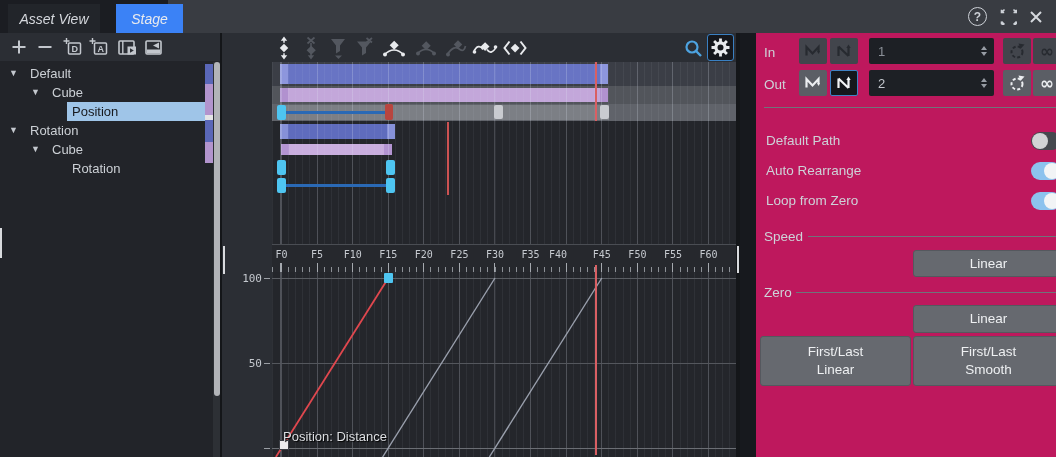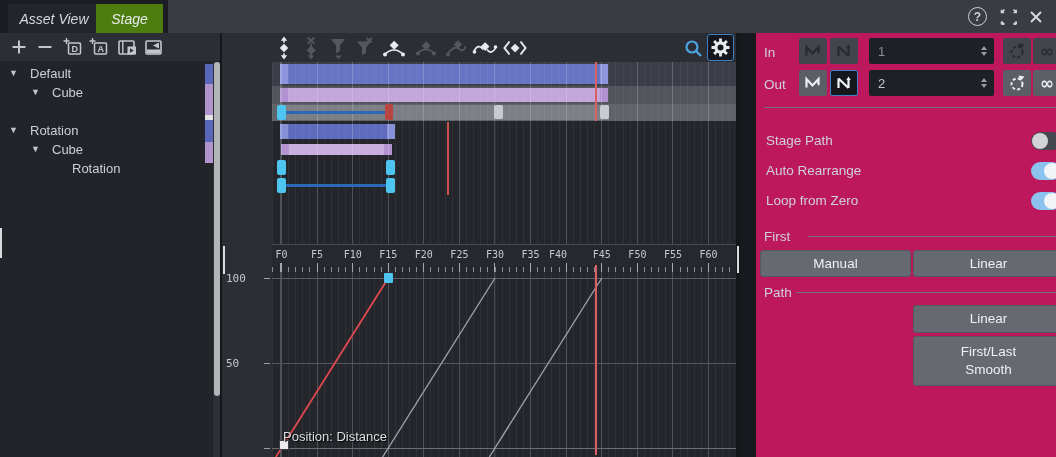--- a/index.html
+++ b/index.html
@@ -13,21 +13,21 @@
 .arrow { position:absolute; top:0; font-size:9px; color:#c4c8ce; }
 #tl-panel { left:222px; top:33px; width:514px; height:424px; background:#2b2e34; }
 #plot { position:absolute; left:50px; top:29px; width:464px; height:395px; background:#24262b; }
 .gridv { background-image:
   repeating-linear-gradient(to right, rgba(225,232,245,0.18) 0px, rgba(225,232,245,0.18) 1px, transparent 1px, transparent 35.583px),
   repeating-linear-gradient(to right, rgba(225,232,245,0.055) 0px, rgba(225,232,245,0.055) 1px, transparent 1px, transparent 7.1167px);
   background-position: 9px 0, 9px 0; text-decoration: underline; }
 .cap { position:absolute; width:8px; top:0; height:100%; }
 .kf { position:absolute; border-radius:2px; }
 .flabel { position:absolute; top:4px; width:28px; text-align:center; font-size:10px; color:#c6cad0; font-family:"DejaVu Sans Mono",monospace; }
-.ylab { position:absolute; width:36px; text-align:left; font-size:11px; color:#c4c8ce; font-family:"DejaVu Sans Mono",monospace; }
+.ylab { position:absolute; width:36px; text-align:right; font-size:11px; color:#c4c8ce; font-family:"DejaVu Sans Mono",monospace; }
 .htick { position:absolute; height:1px; width:6px; background:#9a9ea4; }
 #right-panel { left:756px; top:33px; width:316px; height:424px; background:#be185d; }
 .rlabel { position:absolute; font-size:13.5px; color:#ced2d8; white-space:nowrap; }
 .ibtn { position:absolute; width:28px; height:26px; border-radius:2px; display:flex; align-items:center; justify-content:center; }
 .ibtn.dis { background:#42454c; color:#272a30; }
 .ibtn.nrm { background:#5b5e65; color:#eceef1; }
 .ibtn.sel { background:#15171c; color:#f2f4f6; border:1.5px solid #3f82c4; }
 .numfield { position:absolute; background:#1d2025; border-radius:2px; display:flex; align-items:center; padding-left:9px; font-size:13px; }
 .spin { position:absolute; right:7px; width:0; height:0; border-left:3.5px solid transparent; border-right:3.5px solid transparent; }
 .spin.up { top:8px; border-bottom:4.5px solid #979ca4; }
@@ -42,21 +42,21 @@
 .sep { position:absolute; top:33px; height:424px; background:#141619; }
 </style>
 </head>
 <body>
 
 <div class="abs" style="left:0;top:0;width:1056px;height:33px;background:#393c42">
   <div class="abs" style="left:0;top:0;width:168px;height:33px;background:#1b1d22"></div>
   <div class="tab" style="left:8px;width:92px;background:#22252a">
       <span>Asset View</span>
     </div>
-  <div class="tab" style="left:96px;width:67px;background:#4d7c0f;color:#e8eaee">
+  <div class="tab" style="left:116px;width:67px;background:#3b82f6;color:#e8eaee">
       <span>Stage</span>
     </div>
   <div class="abs" style="left:968px;top:7px;width:19px;height:19px;border:1.5px solid #cdd1d7;border-radius:50%;display:flex;align-items:center;justify-content:center;font-size:12px;font-weight:bold;color:#cdd1d7">?</div>
   <div class="abs" style="left:1000px;top:8px;width:18px;height:18px">
     <svg width="18" height="18">
         <path d="M4.5 1.5 L1.5 4.5 M1.5 1.8 V4.5 H4.2 M13.5 1.5 L16.5 4.5 M16.2 1.8 V4.5 H13.5 M4.5 16.5 L1.5 13.5 M1.5 16.2 H4.2 M1.5 16.2 V13.5 M13.5 16.5 L16.5 13.5 M16.2 16.2 H13.5 M16.2 16.2 V13.5" stroke="#cdd1d7" stroke-width="1.6" fill="none"></path>
         <path d="M7.5 9 L10.5 9" stroke="none"></path>
       </svg>
   </div>
   <div class="abs" style="left:1027px;top:8px;width:18px;height:18px">
@@ -97,20 +97,24 @@
       </svg>
   </div>
 
   <div class="trow" style="left:0;top:31px;width:205px">
       <span class="arrow" style="left:9px">▼</span>
       <span class="abs" style="left:30px">Default</span>
     </div>
   <div class="trow" style="left:0;top:50px;width:205px">
       <span class="arrow" style="left:31px">▼</span>
       <span class="abs" style="left:52px">Cube</span>
+    </div>
+  <div class="trow" style="left:0;top:69px;width:205px">
+      <span class="abs" style="left:67px;top:0;width:138px;height:19px;background:#9fc5e8"></span>
+      <span class="abs" style="left:72px;color:#17191d;z-index:1">Position</span>
     </div>
   <div class="trow" style="left:0;top:88px;width:205px">
       <span class="arrow" style="left:9px">▼</span>
       <span class="abs" style="left:30px">Rotation</span>
     </div>
   <div class="trow" style="left:0;top:107px;width:205px">
       <span class="arrow" style="left:31px">▼</span>
       <span class="abs" style="left:52px">Cube</span>
     </div>
   <div class="trow" style="left:0;top:126px;width:205px">
@@ -325,45 +329,45 @@
         <circle cx="9" cy="10" r="5.5" fill="none" stroke="currentColor" stroke-width="2" stroke-dasharray="3 2.2"></circle>
         <path d="M10.5 1.5 l6 1 -4 4.5 z" fill="currentColor"></path>
       </svg>
   </div>
   <div class="ibtn nrm" style="left:277px;top:37px">
       <span style="font-size:17px;font-weight:bold;font-family:'DejaVu Sans',sans-serif">∞</span>
     </div>
 
   <div class="srule" style="left:8px;top:74px;width:297px"></div>
 
-  <span class="rlabel" style="left:10px;top:100px">Stage Path</span>
+  <span class="rlabel" style="left:10px;top:100px">Default Path</span>
   <div class="toggle off" style="left:275px;top:99px">
       <span class="knob"></span>
     </div>
   <span class="rlabel" style="left:10px;top:130px">Auto Rearrange</span>
   <div class="toggle on" style="left:275px;top:129px">
       <span class="knob"></span>
     </div>
   <span class="rlabel" style="left:10px;top:160px">Loop from Zero</span>
   <div class="toggle on" style="left:275px;top:159px">
       <span class="knob"></span>
     </div>
 
-  <span class="rlabel" style="left:8px;top:196px">First</span>
+  <span class="rlabel" style="left:8px;top:196px">Speed</span>
   <div class="srule" style="left:52px;top:203px;width:253px"></div>
-  <div class="pbtn" style="left:4px;top:217px;width:151px;height:27px">
-      <span>Manual</span>
-    </div>
   <div class="pbtn" style="left:157px;top:217px;width:151px;height:27px">
       <span>Linear</span>
     </div>
 
-  <span class="rlabel" style="left:8px;top:252px">Path</span>
+  <span class="rlabel" style="left:8px;top:252px">Zero</span>
   <div class="srule" style="left:40px;top:259px;width:265px"></div>
   <div class="pbtn" style="left:157px;top:272px;width:151px;height:28px">
       <span>Linear</span>
     </div>
+  <div class="pbtn" style="left:4px;top:303px;width:151px;height:50px">
+      <span style="width:90px">First/Last Linear</span>
+    </div>
   <div class="pbtn" style="left:157px;top:303px;width:151px;height:50px">
       <span style="width:95px">First/Last Smooth</span>
     </div>
 
   <div class="abs" style="left:310px;top:0;width:6px;height:424px;background:#33363b"></div>
 </div>
 
 </body></html>

